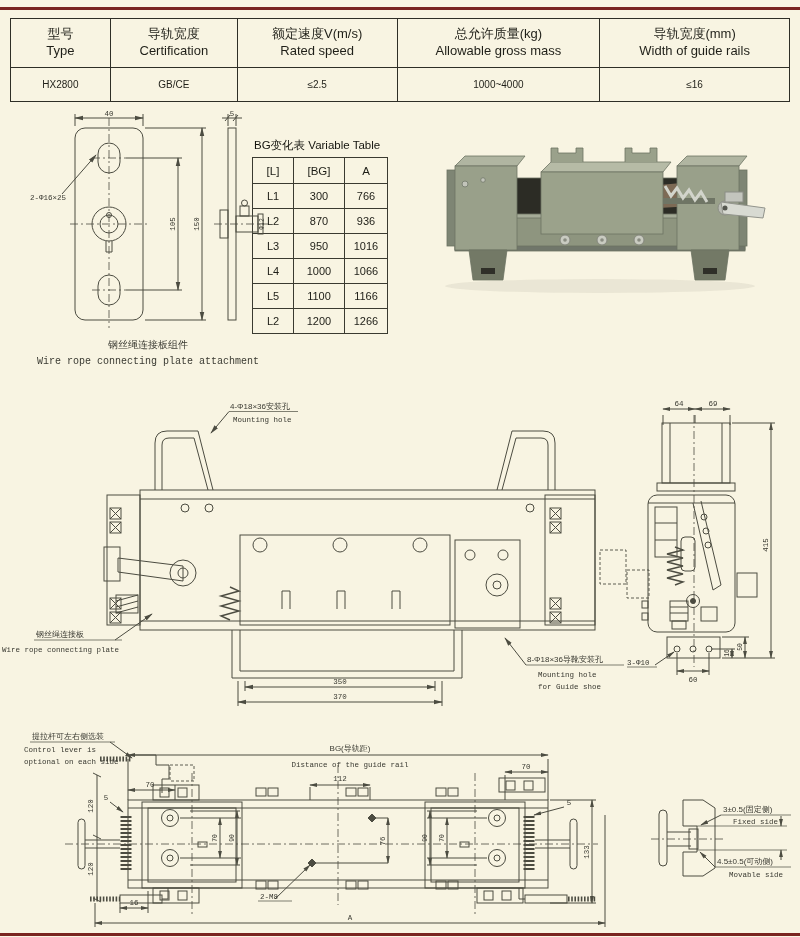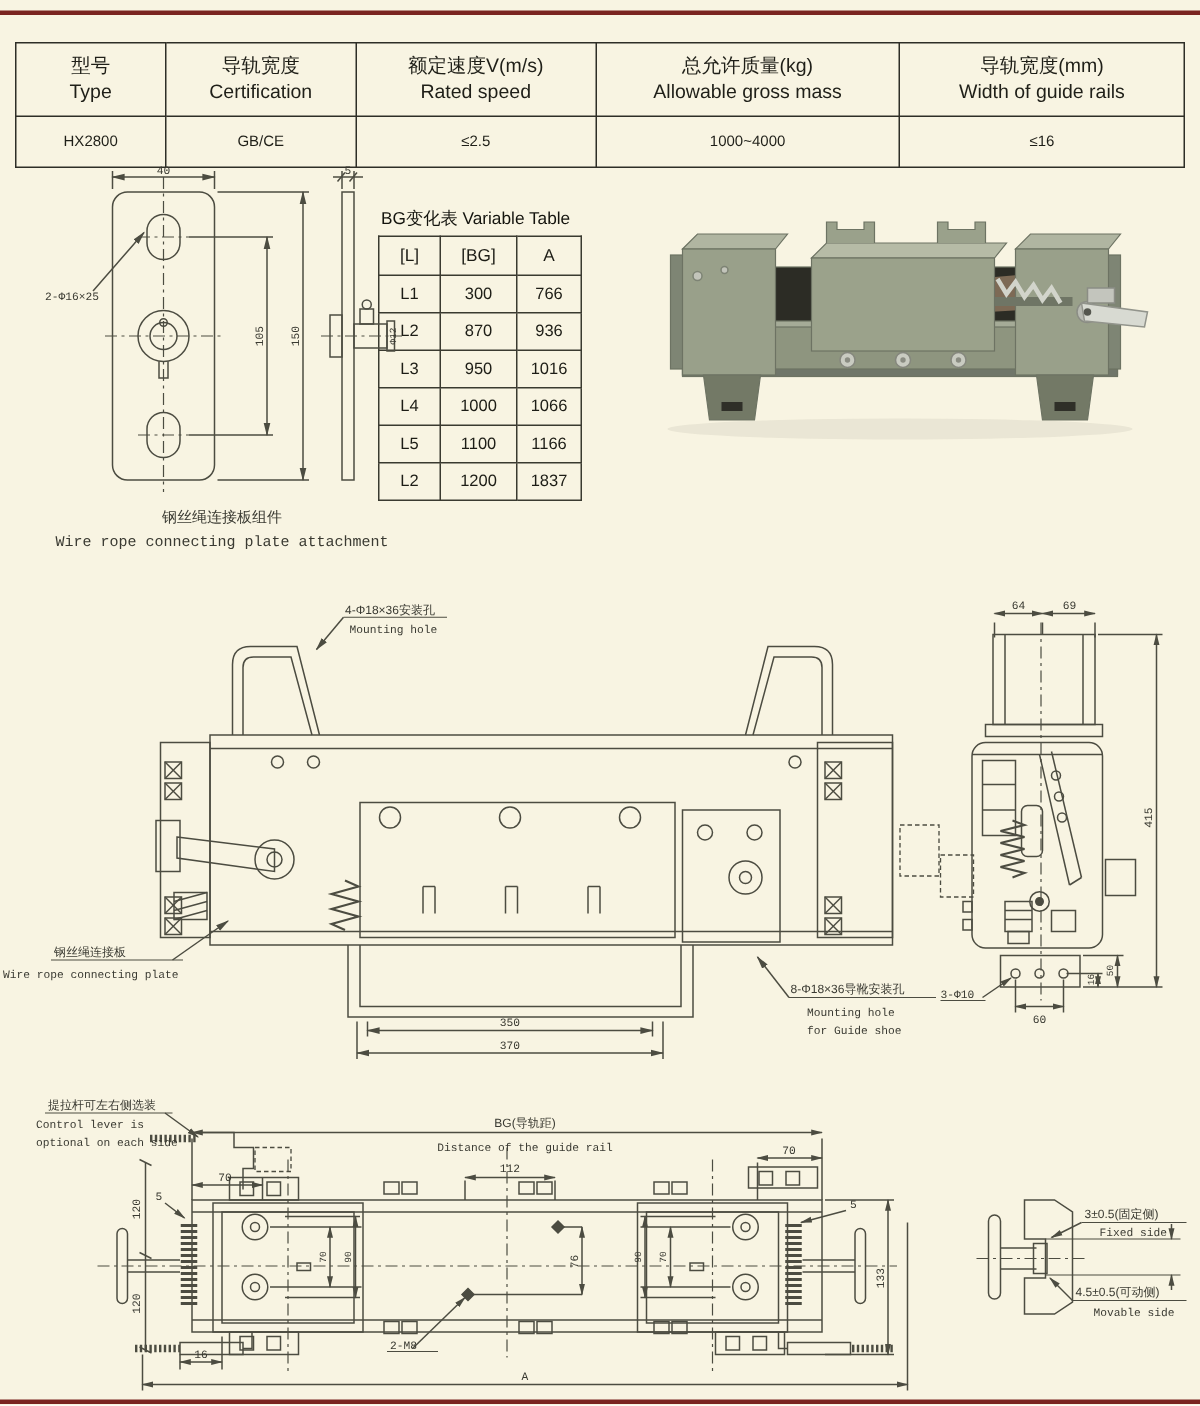--- a/index.html
+++ b/index.html
@@ -2,21 +2,21 @@
 <html style="--accent: #7a2420; --line: #4c4c41; --ink: #1f1f18; --bg: #f8f4e2;"><head>
 <meta charset="utf-8">
 <style>
   :root { --accent:#7a2420; --line:#4c4c41; --ink:#1f1f18; --bg:#f8f4e2; }
   html,body { margin:0; padding:0; background:#ffffff; }
   .page { position:relative; width:800px; height:937px; background:var(--bg);
           font-family:"Liberation Sans",sans-serif; overflow:hidden; }
   .rule { position:absolute; left:0; width:800px; height:3px; background:var(--accent); }
   .rule.top { top:7px; } .rule.bottom { top:933px; }
 
-  table.spec { position:absolute; left:10px; top:28px; width:780px; border-collapse:collapse;border-radius:12px; }
+  table.spec { position:absolute; left:10px; top:18px; width:780px; border-collapse:collapse;border-radius:12px; }
   table.spec th, table.spec td { border:1.6px solid #2e2e26; text-align:center;
           color:var(--ink); font-weight:normal; background:transparent; }
   table.spec th { height:46px; font-size:13px; line-height:1.3; }
   table.spec td { height:31px; font-size:10px; }
 
   .vt-wrap { position:absolute; left:252px; top:138px; }
   .vt-title { font-size:11.5px; color:#14140e; margin:0 0 4px 2px; white-space:nowrap; }
   table.vt { border-collapse:collapse; }
   table.vt th, table.vt td { border:1.3px solid #3a3a30; text-align:center;
           color:#1d1d16; font-weight:normal; font-size:11px; height:22px; }
@@ -116,21 +116,21 @@
             <td>1066</td>
           </tr>
       <tr>
             <td>L5</td>
             <td>1100</td>
             <td>1166</td>
           </tr>
       <tr>
             <td>L2</td>
             <td>1200</td>
-            <td>1837</td>
+            <td>1266</td>
           </tr>
     </tbody>
       </table>
   </div>
 
   <svg style="left:30px;top:110px" width="235" height="260" viewBox="0 0 235 260">
     <defs>
         <marker id="pA" viewBox="0 0 10 6" refX="9" refY="3" markerWidth="9" markerHeight="6" orient="auto-start-reverse">
           <path d="M0,0.5 L10,3 L0,5.5 z" fill="#4c4c41"></path>
         </marker>

